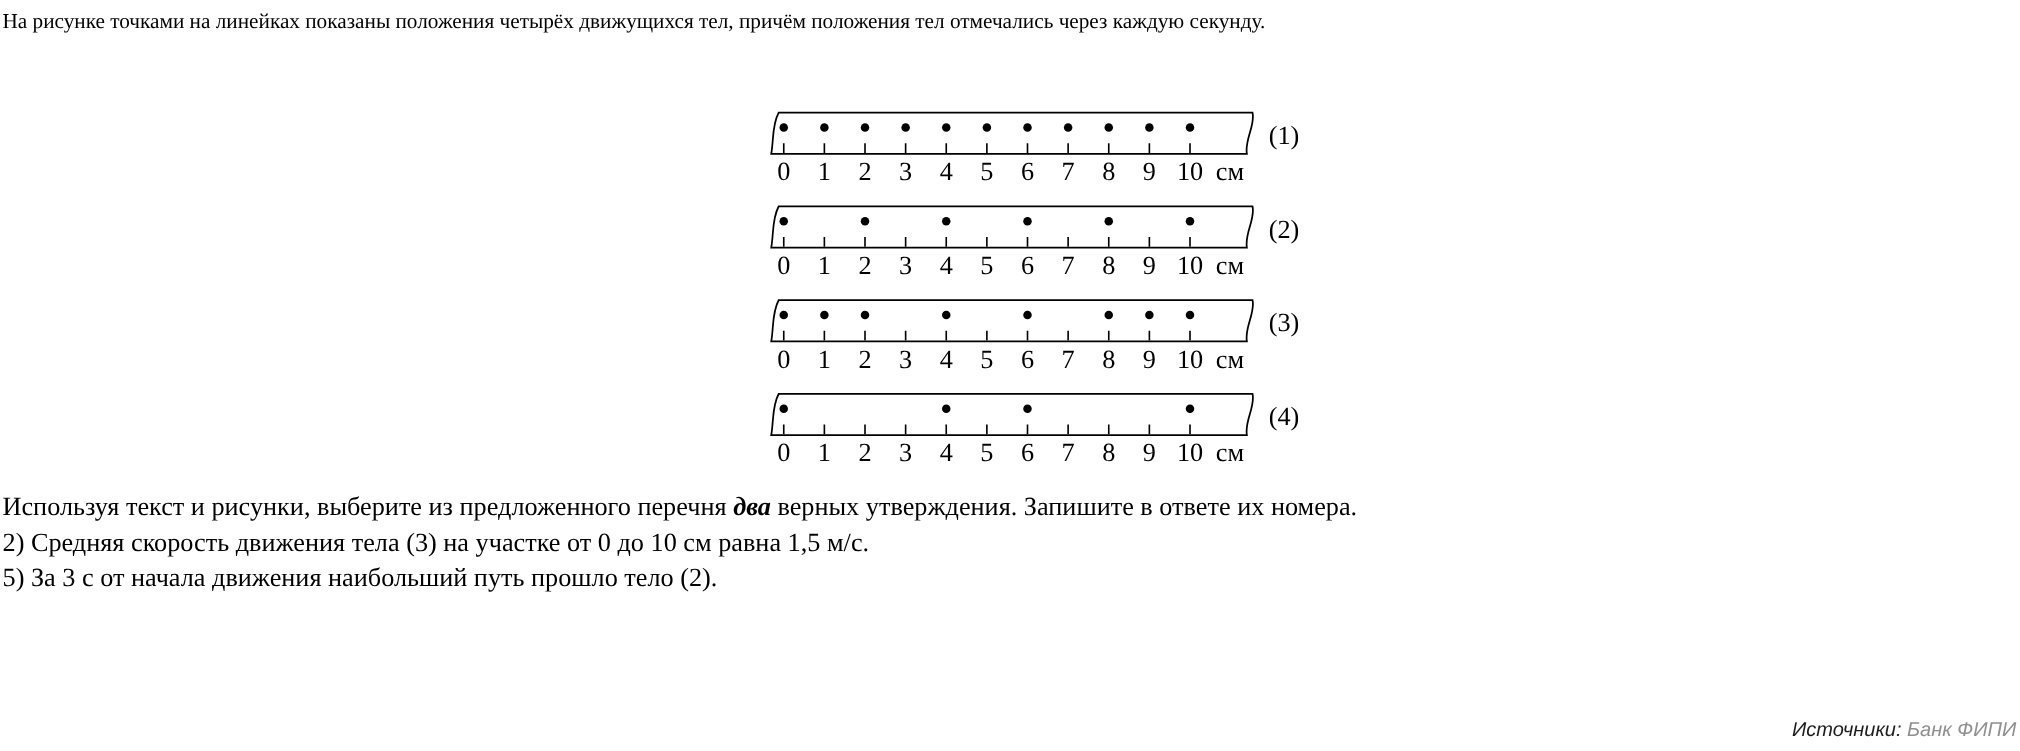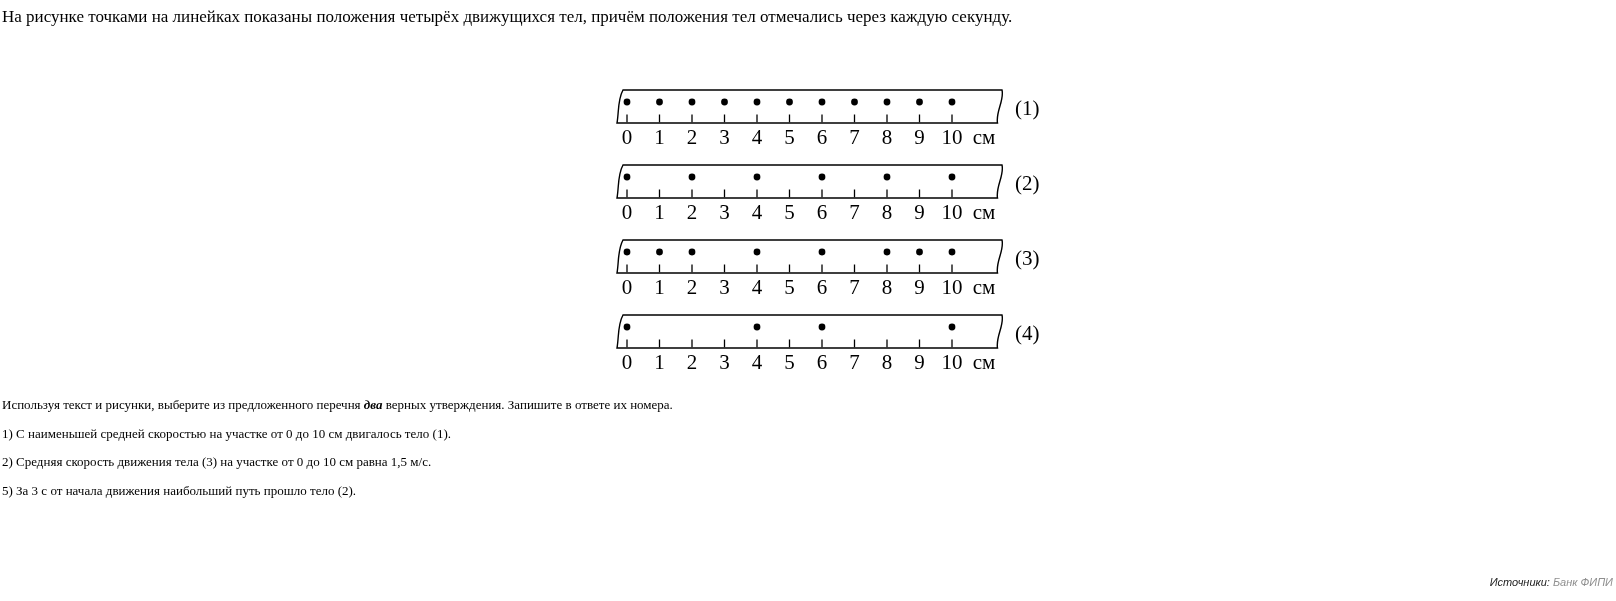--- a/index.html
+++ b/index.html
@@ -34,33 +34,33 @@
   .figure text {
     font-family: "Liberation Serif", serif;
     font-size: 21px;
     fill: #000;
   }
   .task {
     position: absolute;
     left: 2px;
     top: 391px;
     width: 1560px;
-    font-size: 13px;
+    font-size: 21px;
     line-height: 28.5px;
   }
   .task p { margin: 0; }
   .emph { font-style: italic; font-weight: bold; }
   .source {
     position: absolute;
     right: 3px;
     top: 576px;
     margin: 0;
     font-family: "Liberation Sans", sans-serif;
     font-style: italic;
-    font-size: 11px;
+    font-size: 16px;
     color: #1d1d1d;
     white-space: nowrap;
   }
   .source .muted { color: #8f8f8f; }
 </style>
 </head>
 <body>
 
 <div class="page">
 
@@ -201,20 +201,19 @@
         <circle cx="29" cy="15" r="3.4" fill="#000"></circle>
         <circle cx="159" cy="15" r="3.4" fill="#000"></circle>
         <circle cx="224" cy="15" r="3.4" fill="#000"></circle>
         <circle cx="354" cy="15" r="3.4" fill="#000"></circle>
         <text x="417" y="28">(4)</text>
       </svg>
     </div>
 
   <div class="task">
     <p><span>Используя текст и рисунки, выберите из предложенного перечня </span><span class="emph">два</span><span> верных утверждения. Запишите в ответе их номера.</span></p>
-    <p>1) С наименьшей средней скоростью на участке от 0 до 10 см двигалось тело (1).</p>
     <p>2) Средняя скорость движения тела (3) на участке от 0 до 10 см равна 1,5 м/с.</p>
     <p>5) За 3 с от начала движения наибольший путь прошло тело (2).</p>
   </div>
 
   <p class="source"><span>Источники:</span> <span class="muted">Банк ФИПИ</span></p>
 
 </div>
 
 </body></html>

